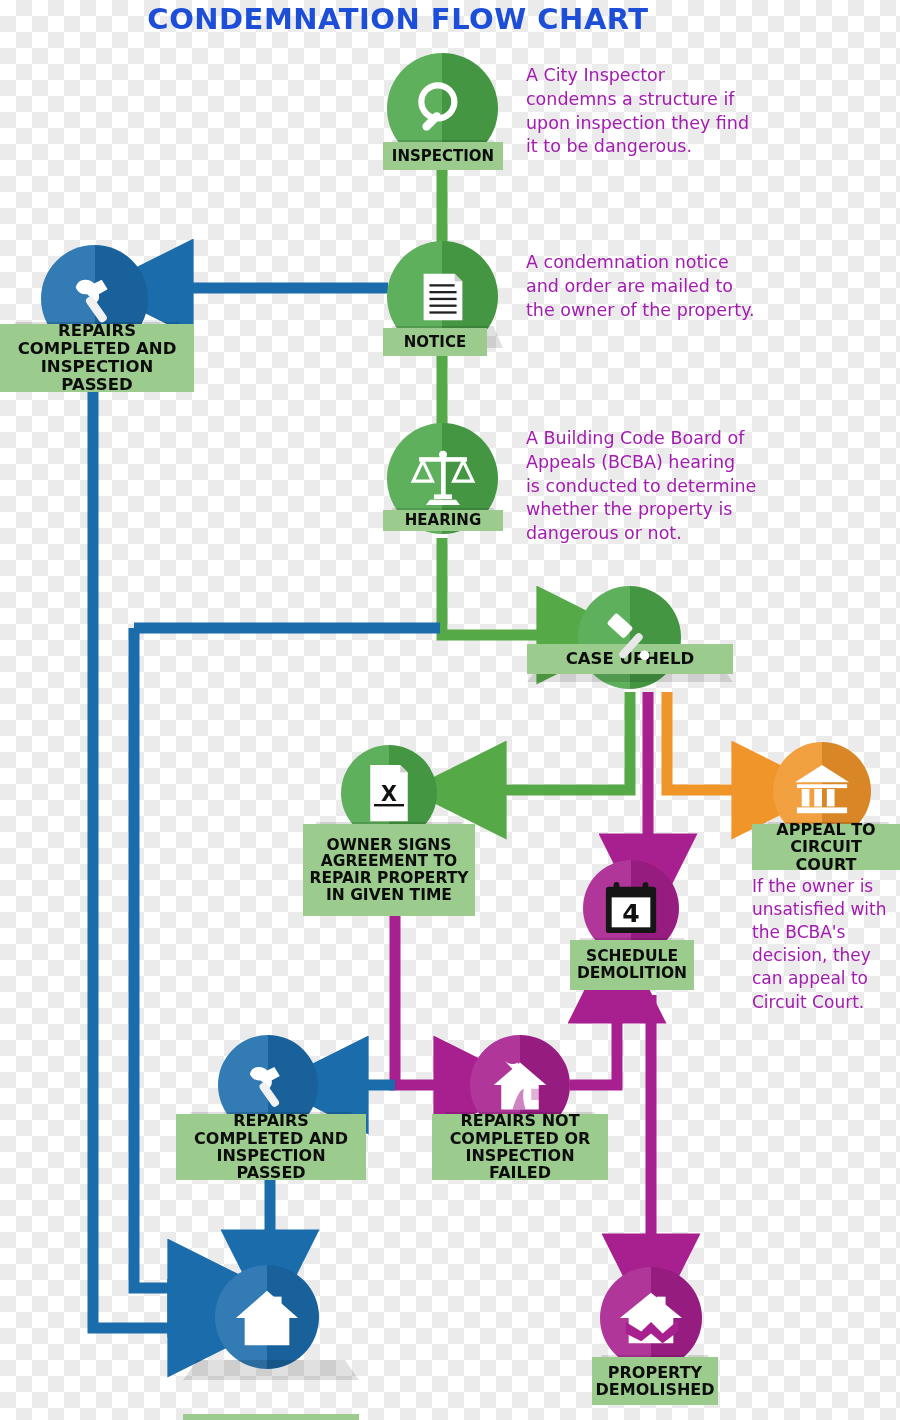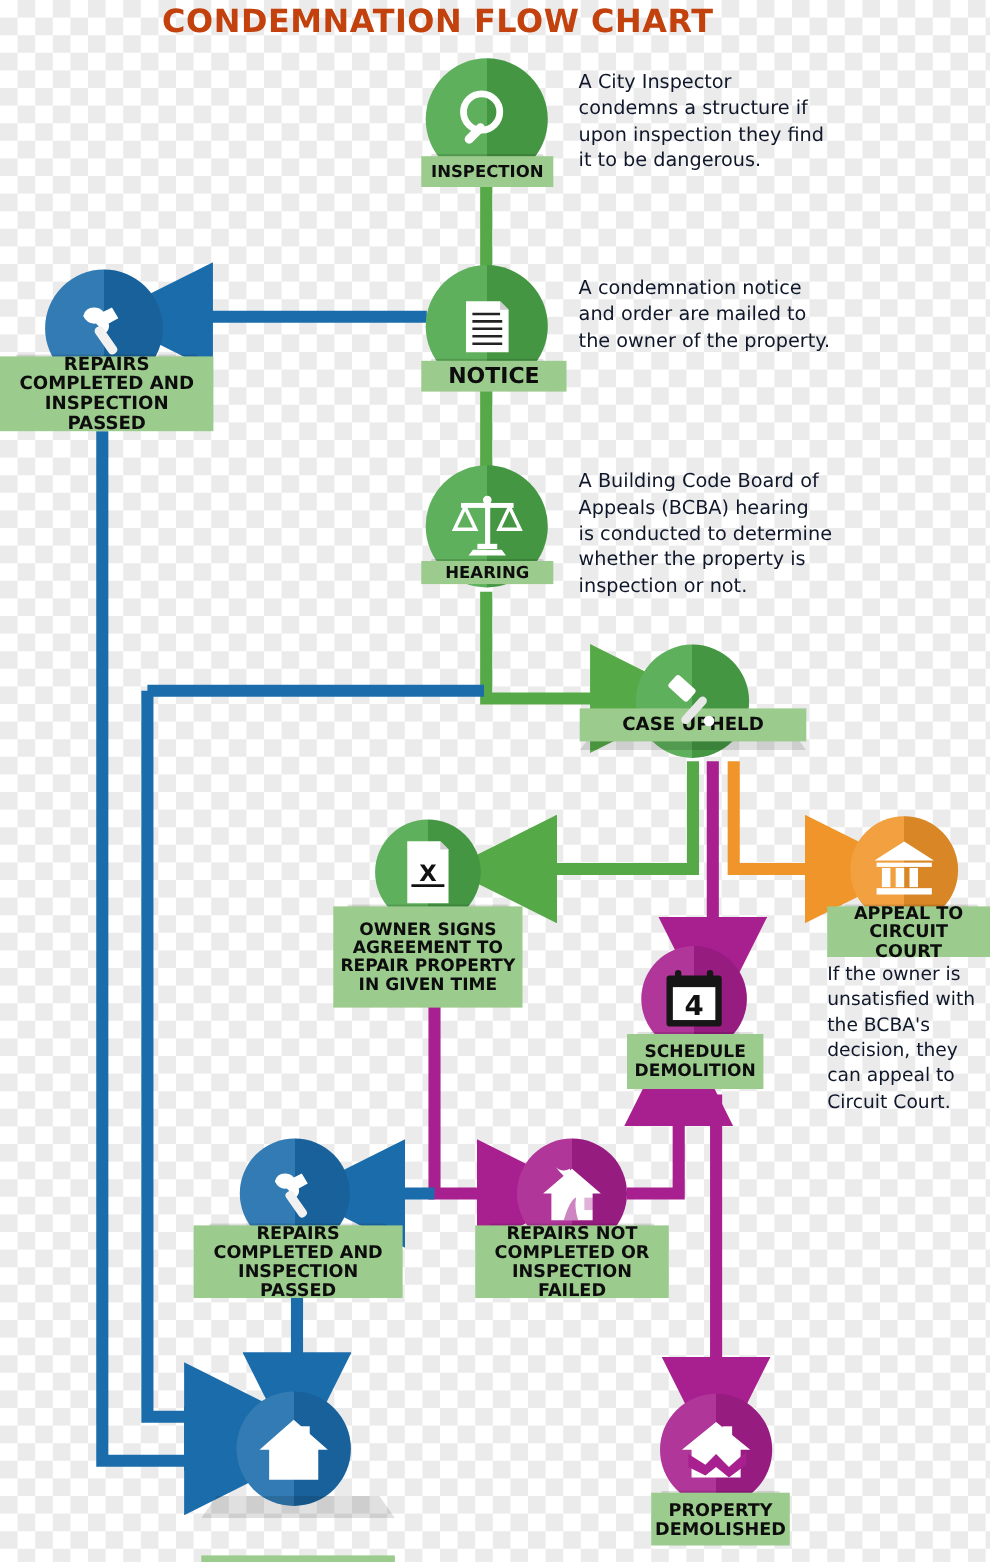--- a/index.html
+++ b/index.html
@@ -7,21 +7,21 @@
     width:900px;height:1420px;position:relative;overflow:hidden;
     font-family:"Liberation Sans","DejaVu Sans",sans-serif;
     background:
       repeating-conic-gradient(#ebebeb 0% 25%, #ffffff 0% 50%) 0 0 / 32px 32px;
   }
   #board{position:absolute;inset:0;}
   svg#wires{position:absolute;left:0;top:0;width:900px;height:1420px;}
 
   .title{
     position:absolute;left:0;top:0;width:796px;text-align:center;
-    font-size:29px;font-weight:bold;letter-spacing:.5px;color:#c2410c;
+    font-size:29px;font-weight:bold;letter-spacing:.5px;color:#1d4ed8;
     font-family:"DejaVu Sans","Liberation Sans",sans-serif;
   }
 
   .node{position:absolute;}
   .circ{
     position:absolute;border-radius:50%;
     display:flex;align-items:center;justify-content:center;
   }
   .circ .shade{
     position:absolute;inset:0;border-radius:50%;
@@ -33,21 +33,21 @@
     text-align:center;font-weight:bold;line-height:1.08;
     font-family:"DejaVu Sans","Liberation Sans",sans-serif;
     display:flex;align-items:center;justify-content:center;
     padding:4px 6px;box-sizing:border-box;white-space:pre-line;
   }
   .bandshadow{
     position:absolute;background:rgba(0,0,0,.12);
     clip-path:polygon(0 100%, 8% 0, 92% 0, 100% 100%);
   }
   .desc{
-    position:absolute;color:#0f172a;font-size:17.5px;line-height:1.36;
+    position:absolute;color:#a21caf;font-size:17.5px;line-height:1.36;
     font-family:"DejaVu Sans","Liberation Sans",sans-serif;white-space:pre-line;
   }
   .ic{position:relative;z-index:2;}
 </style>
 </head>
 <body>
 
 <div id="board">
 
   <div class="title" style="top:2px">CONDEMNATION FLOW CHART</div>
@@ -123,21 +123,21 @@
         <g stroke="#222" stroke-width="2.4">
           <line x1="18" y1="20" x2="44" y2="20"></line>
           <line x1="18" y1="27" x2="46" y2="27"></line>
           <line x1="18" y1="34" x2="46" y2="34"></line>
           <line x1="18" y1="41" x2="46" y2="41"></line>
           <line x1="18" y1="48" x2="46" y2="48"></line>
         </g>
       </svg>
     </div>
     <div class="bandshadow" style="left:383px;top:326px;width:120px;height:22px"></div>
-    <div class="band" style="left:383px;top:328px;width:132px;height:28px;font-size:20px">NOTICE</div>
+    <div class="band" style="left:383px;top:328px;width:104px;height:28px;font-size:15px">NOTICE</div>
     <div class="desc" style="left:526px;top:251px;width:266px">A condemnation notice
 and order are mailed to
 the owner of the property.</div>
   </div>
 
   <div class="node">
     <div class="circ" style="left:387px;top:423px;width:111px;height:111px;background:#4ca74a">
       <div class="shade"></div>
       <svg class="ic" width="68" height="68" viewBox="0 0 64 64">
         <g fill="#fff" stroke="#fff">
@@ -150,21 +150,21 @@
           <path d="M51 15 L42 34 h18 z" fill="none" stroke-width="3"></path>
         </g>
       </svg>
     </div>
     <div class="bandshadow" style="left:383px;top:508px;width:120px;height:22px"></div>
     <div class="band" style="left:383px;top:510px;width:120px;height:21px;font-size:15px">HEARING</div>
     <div class="desc" style="left:526px;top:427px;width:268px">A Building Code Board of
 Appeals (BCBA) hearing
 is conducted to determine
 whether the property is
-inspection or not.</div>
+dangerous or not.</div>
   </div>
 
   <div class="node">
     <div class="circ" style="left:41px;top:245px;width:107px;height:107px;background:#1b6cab">
       <div class="shade"></div>
       <svg class="ic" width="62" height="62" viewBox="0 0 64 64">
         <path d="M12 20 q2-8 10-8 q6 0 9 4 l8-4 l6 10 l-9 5 q1 5-2 8 l-1 1 l-9-9 q-8 1-12-7 z" fill="#fff"></path>
         <rect x="29" y="28" width="9" height="30" rx="4" fill="#f1f1f1" transform="rotate(-35 33 43)"></rect>
       </svg>
     </div>

